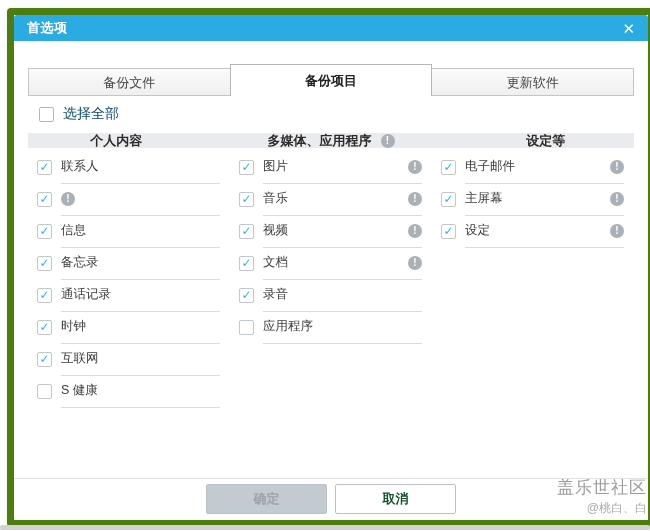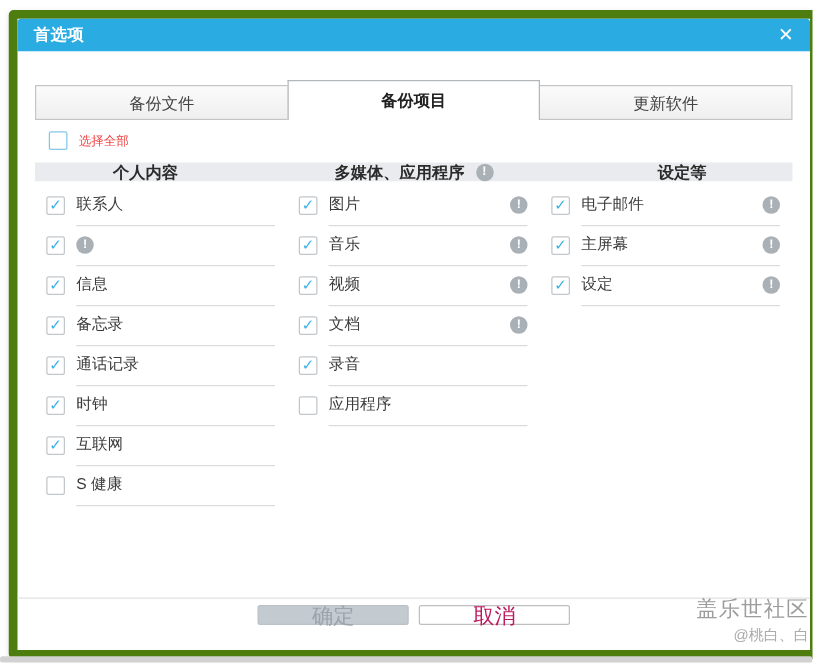--- a/index.html
+++ b/index.html
@@ -13,21 +13,21 @@
   .titlebar .title{color:#fff;font-weight:bold;font-size:13px;letter-spacing:.5px;}
   .titlebar .close{margin-left:auto;color:#fff;font-size:15px;font-weight:bold;cursor:pointer;line-height:1;}
 
   .tabs{display:flex;align-items:flex-end;margin:23px 14px 0 14px;height:32px;justify-content:center;}
   .tab{flex:1;height:28px;line-height:28px;text-align:center;font-size:13px;color:#444;
        background:linear-gradient(#fbfbfb,#efefef);border:1px solid #c3c5c7;margin-left:-1px;box-sizing:border-box;}
   .tab:first-child{margin-left:0;}
   .tab.active{background:#fff;height:32px;line-height:32px;border-color:#b3b7ba;border-bottom:none;
        font-weight:bold;color:#222;position:relative;z-index:2;}
 
-  .select-all{margin:9px 14px 0 25px;display:flex;align-items:center;font-size:10px;color:#ef4444;}
+  .select-all{margin:9px 14px 0 25px;display:flex;align-items:center;font-size:14px;color:#0c4a6e;}
   .select-all .sa-label{margin-left:9px;}
 
   .cb{width:13px;height:13px;border:1px solid #c2c7cb;background:#fff;border-radius:2px;
       display:inline-flex;align-items:center;justify-content:center;
       font-size:12px;line-height:1;color:#36b0e6;font-weight:bold;flex-shrink:0;cursor:pointer;}
   .cb.blue{border-color:#83c7ea;}
 
   .grid{margin:10px 14px 0 14px;}
   .col-headers{display:flex;background:#e9ebee;height:15px;align-items:center;gap:38px;}
   .col-header-cell{flex:1;display:flex;align-items:center;justify-content:center;gap:9px;
@@ -39,24 +39,24 @@
   .row .cb{margin-right:9px;}
   .row-inner{flex:1;height:100%;display:flex;align-items:center;border-bottom:1px solid #dbdbdb;
       font-size:12.5px;color:#3b3b3b;min-width:0;}
   .row-inner .label{flex:1;white-space:nowrap;overflow:hidden;}
 
   .info{width:14px;height:14px;border-radius:50%;background:#a9b0b6;color:#fff;
       font-size:10px;font-weight:bold;display:flex;align-items:center;justify-content:center;flex-shrink:0;}
 
   .footer{position:absolute;left:0;right:0;bottom:0;height:36px;border-top:1px solid #e2e2e2;
       display:flex;justify-content:center;align-items:flex-start;gap:8px;padding-top:5px;}
-  .btn{width:121px;height:16px;display:flex;align-items:center;justify-content:center;
-      font-size:17px;font-weight:normal;border-radius:2px;box-sizing:border-box;cursor:pointer;}
+  .btn{width:121px;height:30px;display:flex;align-items:center;justify-content:center;
+      font-size:13px;font-weight:bold;border-radius:2px;box-sizing:border-box;cursor:pointer;}
   .btn-ok{background:#c3cad0;border:1px solid #bac1c7;color:#9ba4ab;}
-  .btn-cancel{background:#fff;border:1px solid #bfbfbf;color:#be185d;}
+  .btn-cancel{background:#fff;border:1px solid #bfbfbf;color:#14532d;}
 
   .watermark{position:absolute;right:3px;bottom:15px;text-align:right;line-height:1.35;pointer-events:none;}
   .watermark .wm1{font-size:17px;color:#9c9c9c;letter-spacing:1px;}
   .watermark .wm2{font-size:12px;color:#ababab;}
 
   .bottom-bar{position:absolute;left:0;right:0;bottom:1px;height:5px;background:#d2d2d2;border-radius:2px;}
 </style>
 </head>
 <body>
 

